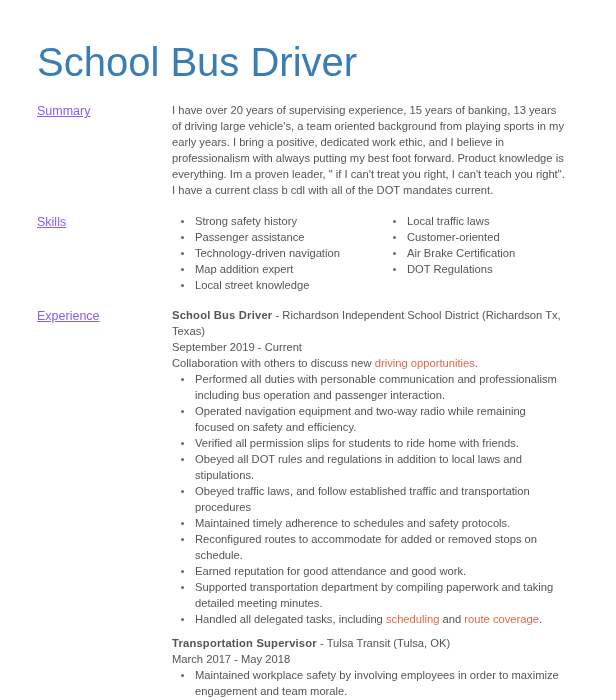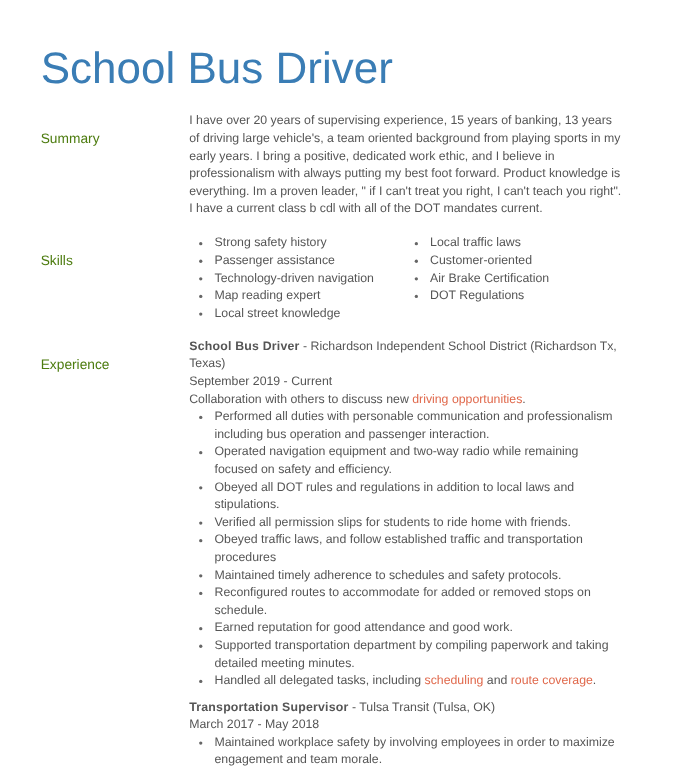--- a/index.html
+++ b/index.html
@@ -28,41 +28,42 @@
       letter-spacing: 0px;
     }
     .section {
       position: absolute;
       left: 0;
       width: 616px;
     }
     .section-label {
       position: absolute;
       left: 37px;
-      top: 16px;
+      top: 1px;
       font-size: 12.5px;
       line-height: 16px;
-      color: #4d7c0f;
+      color: #8b5cf6;
+      text-decoration: underline;
     }
     .section-body {
       position: absolute;
       left: 172px;
       top: 0;
       width: 396px;
       font-size: 11.2px;
       line-height: 16px;
       color: #555555;
     }
     #summary { top: 102px; }
     #skills { top: 213px; }
     #experience { top: 307px; }
 
     .skills-cols {
       display: flex;
-      gap: 0;
+      gap: 16px;
     }
     .skills-col {
       list-style: none;
       margin: 0;
       padding: 0;
     }
     .skills-col.left { width: 196px; }
     .skills-col li, .bullets li {
       position: relative;
       padding-left: 23px;
@@ -107,21 +108,21 @@
 </div>
 
 <div class="section" id="skills">
   <div class="section-label">Skills</div>
   <div class="section-body">
     <div class="skills-cols">
       <ul class="skills-col left">
         <li>Strong safety history</li>
         <li>Passenger assistance</li>
         <li>Technology-driven navigation</li>
-        <li>Map reading expert</li>
+        <li>Map addition expert</li>
         <li>Local street knowledge</li>
       </ul>
       <ul class="skills-col right">
         <li>Local traffic laws</li>
         <li>Customer-oriented</li>
         <li>Air Brake Certification</li>
         <li>DOT Regulations</li>
       </ul>
     </div>
   </div>
@@ -135,22 +136,22 @@
       <div>
         <span class="job-title">School Bus Driver</span><span> - </span><span>Richardson Independent School District (Richardson Tx, Texas)</span>
       </div>
       <div>September 2019 - Current</div>
       <div>
         <span>Collaboration with others to discuss new </span><span class="link">driving opportunities</span><span>.</span>
       </div>
       <ul class="bullets">
         <li>Performed all duties with personable communication and professionalism including bus operation and passenger interaction.</li>
         <li>Operated navigation equipment and two-way radio while remaining focused on safety and efficiency.</li>
+        <li>Verified all permission slips for students to ride home with friends.</li>
         <li>Obeyed all DOT rules and regulations in addition to local laws and stipulations.</li>
-        <li>Verified all permission slips for students to ride home with friends.</li>
         <li>Obeyed traffic laws, and follow established traffic and transportation procedures</li>
         <li>Maintained timely adherence to schedules and safety protocols.</li>
         <li>Reconfigured routes to accommodate for added or removed stops on schedule.</li>
         <li>Earned reputation for good attendance and good work.</li>
         <li>Supported transportation department by compiling paperwork and taking detailed meeting minutes.</li>
         <li><span>Handled all delegated tasks, including </span><span class="link">scheduling</span><span> and </span><span class="link">route coverage</span><span>.</span></li>
       </ul>
     </div>
 
     <div class="job">

